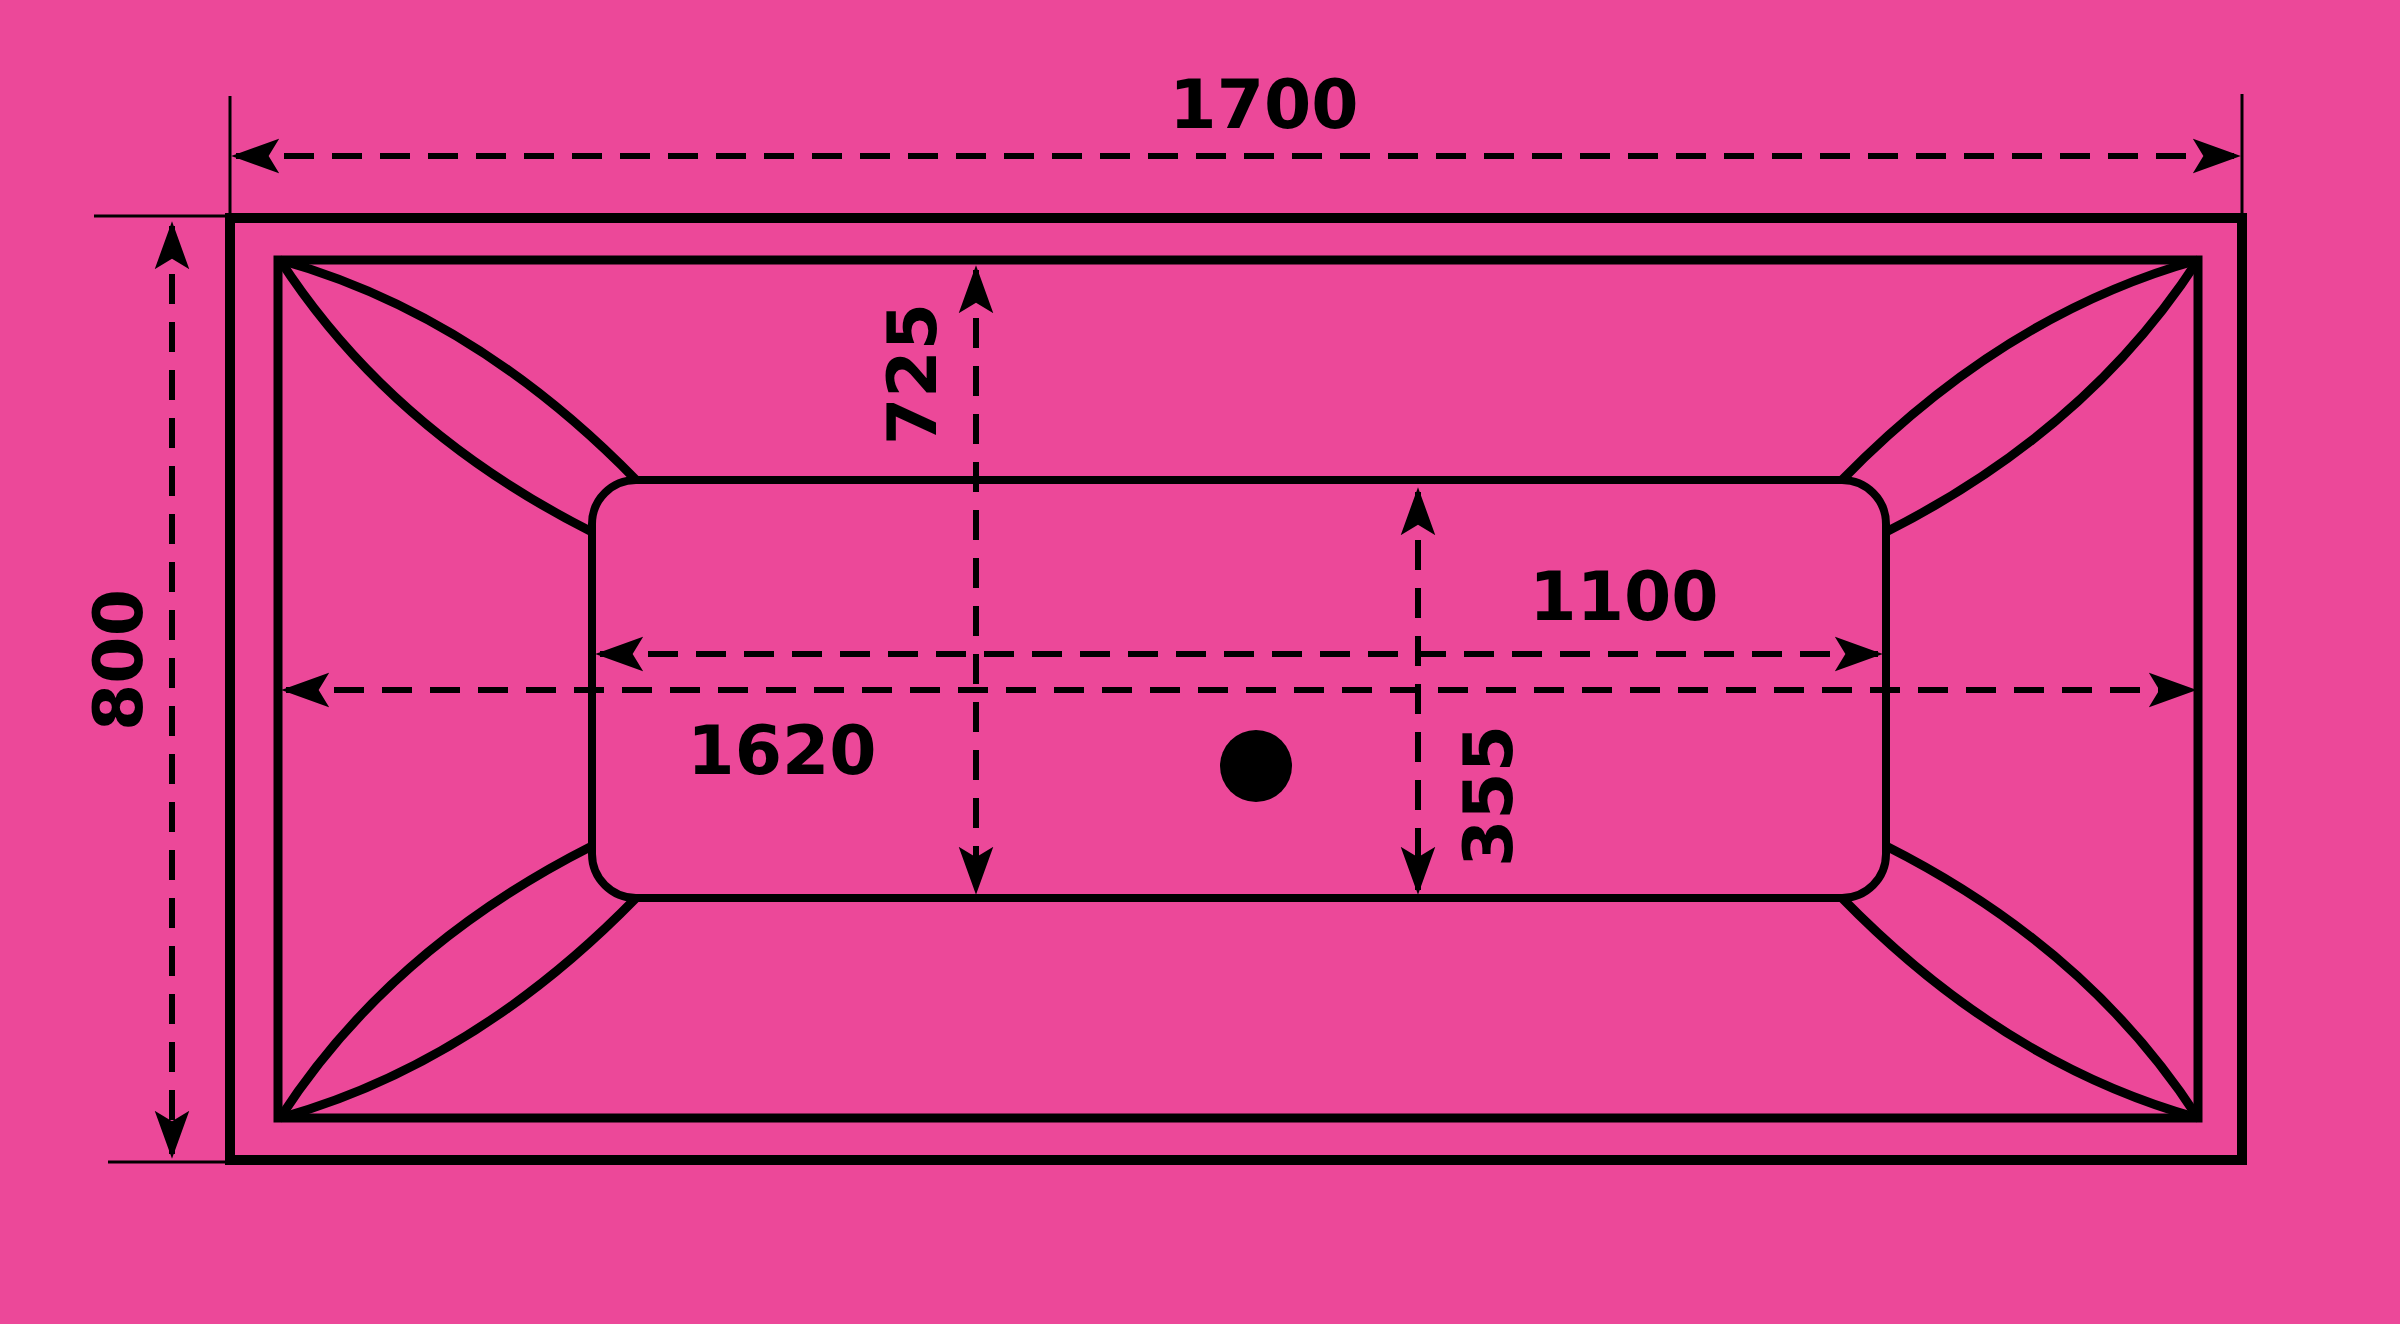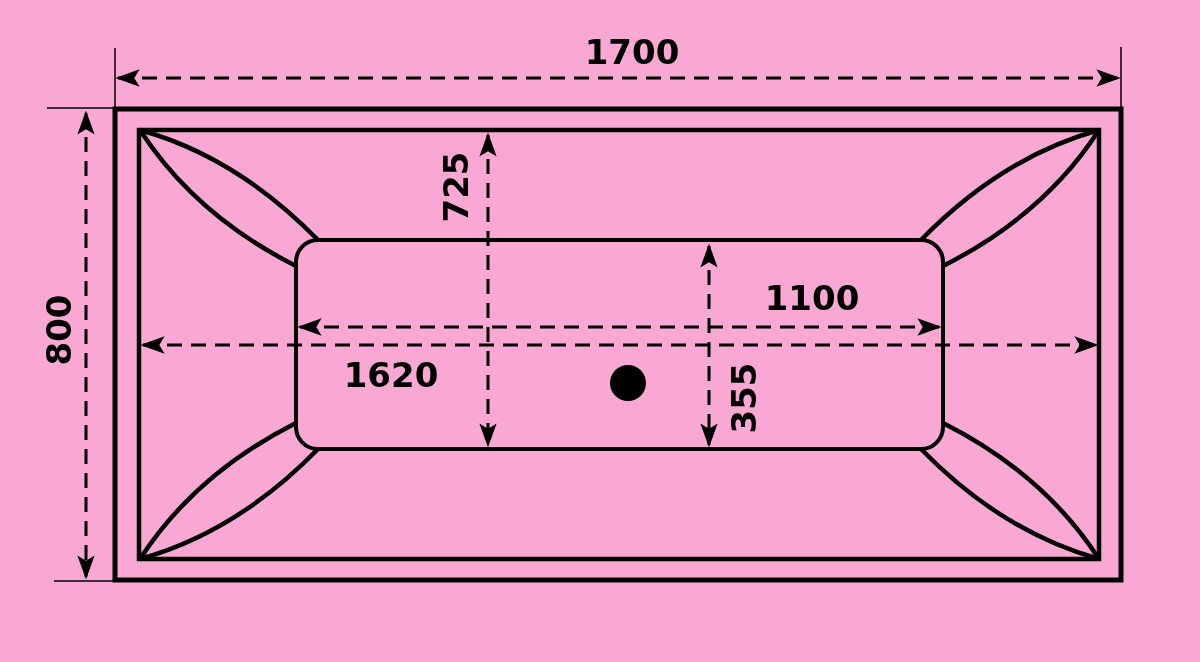--- a/index.html
+++ b/index.html
@@ -1,16 +1,16 @@
 <!DOCTYPE html>
 <html><head>
 <meta charset="utf-8">
 <style>
   html,body{margin:0;padding:0;background:#ffffff;}
-  .canvas{position:relative;width:1200px;height:662px;background:#f9a8d4;overflow:hidden;}
+  .canvas{position:relative;width:1200px;height:662px;background:#ec4899;overflow:hidden;}
   svg{display:block;}
   text{font-family:"DejaVu Sans","Liberation Sans",sans-serif;font-weight:bold;fill:#000000;}
 </style>
 </head>
 <body>
 
 <div class="canvas">
 <svg width="1200" height="662" viewBox="0 0 1200 662">
   <defs>
     <marker id="arr" viewBox="0 0 10 10" refX="9" refY="5" markerWidth="8" markerHeight="8" orient="auto-start-reverse" markerUnits="strokeWidth">

